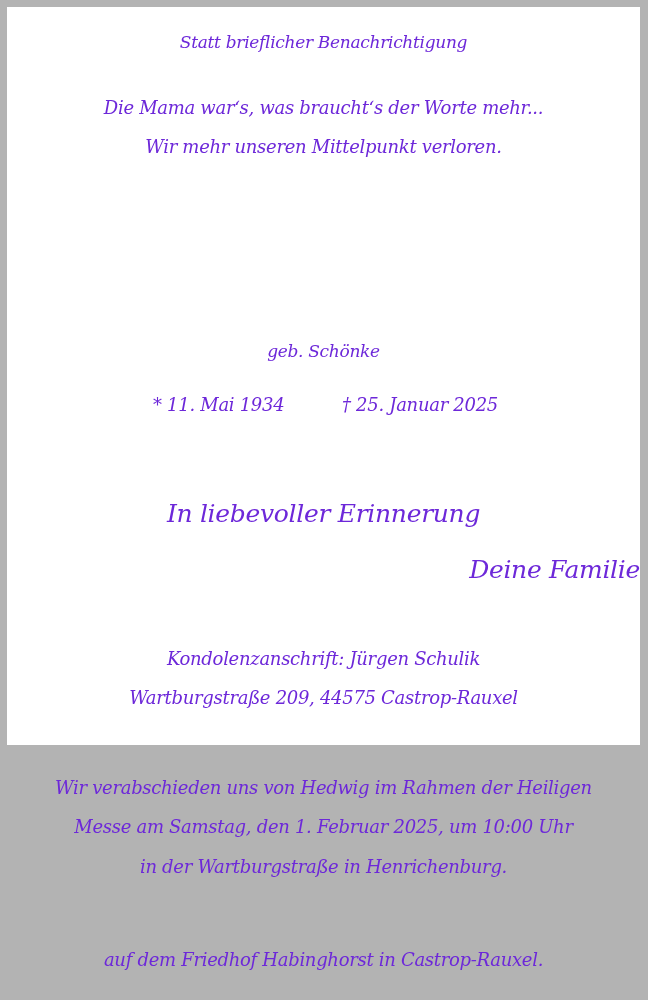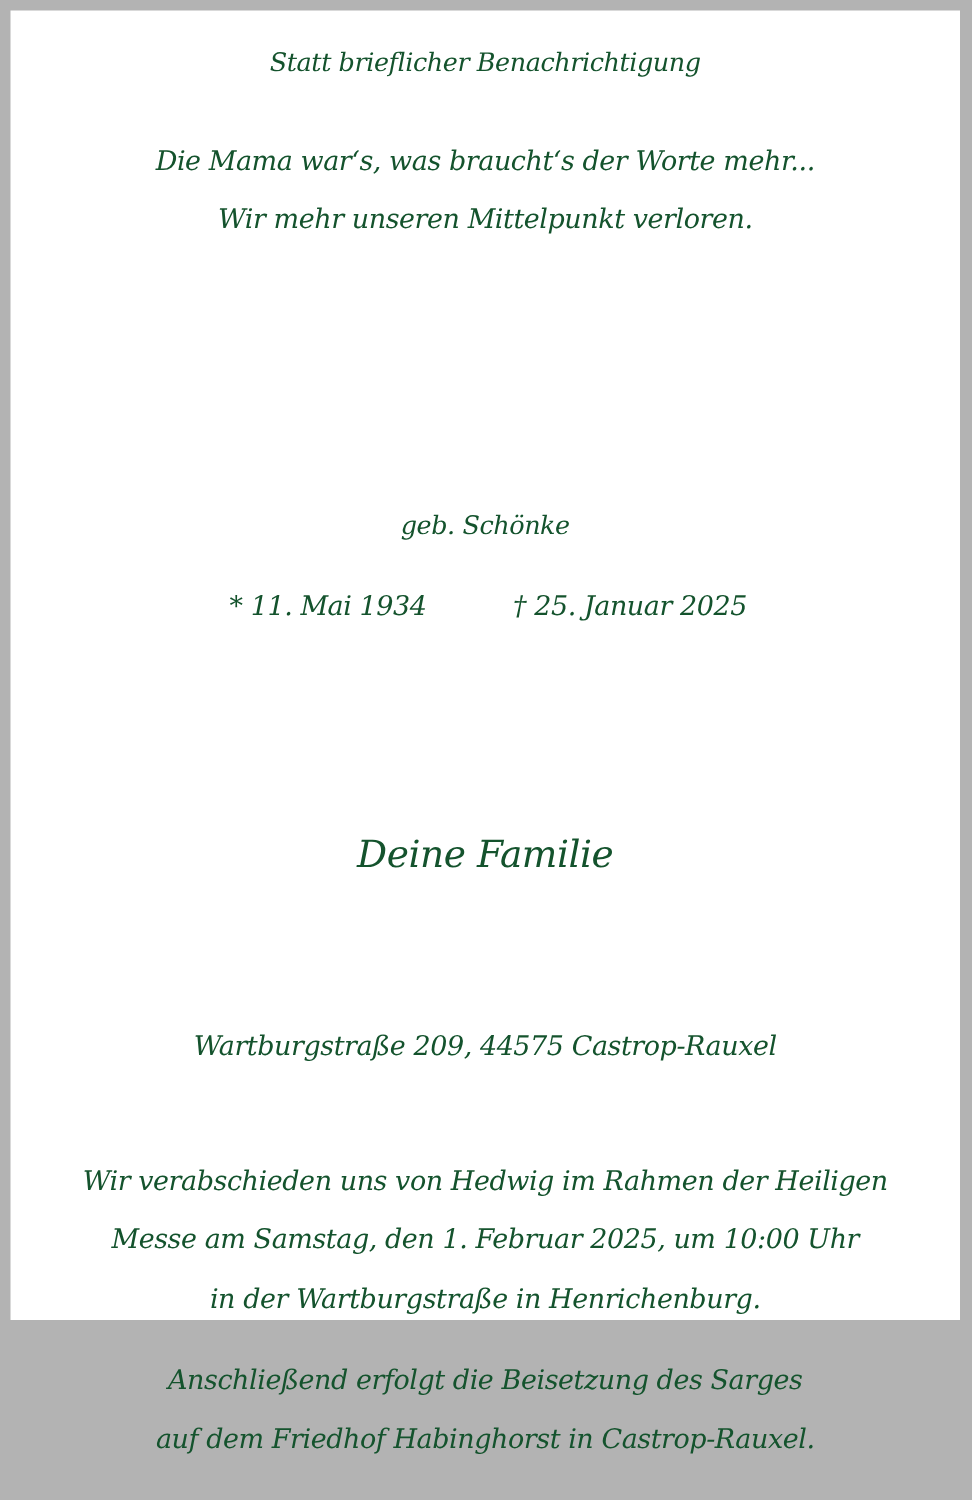--- a/index.html
+++ b/index.html
@@ -11,23 +11,23 @@
       width: 648px;
       height: 1000px;
       position: relative;
       overflow: hidden;
     }
     .card {
       position: absolute;
       left: 7px;
       top: 7px;
       width: 633px;
-      height: 873px;
+      height: 738px;
       background: #ffffff;
-      color: #14532d;
+      color: #6d28d9;
       font-family: "DejaVu Serif", serif;
       font-style: italic;
     }
     .line {
       position: absolute;
       left: 0;
       width: 100%;
       text-align: center;
       white-space: nowrap;
       line-height: 1;
@@ -62,24 +62,25 @@
   <div class="line md" style="top:131px;">Wir mehr unseren Mittelpunkt verloren.</div>
 
 
   <div class="line sm" style="top:336px;font-style:italic;">geb. Schönke</div>
 
   <div class="dates">
     <span class="birth">* 11. Mai 1934</span>
     <span class="death">† 25. Januar 2025</span>
   </div>
 
-  <div class="line lg" style="top:550px;">Deine Familie</div>
+  <div class="line lg" style="top:494px;">In liebevoller Erinnerung</div>
+  <div class="line lg" style="top:550px;text-align:right;">Deine Familie</div>
 
+  <div class="line md" style="top:643px;">Kondolenzanschrift:  Jürgen Schulik</div>
   <div class="line md" style="top:682px;">Wartburgstraße 209, 44575 Castrop-Rauxel</div>
 
   <div class="line md" style="top:772px;">Wir verabschieden uns von Hedwig im Rahmen der Heiligen</div>
   <div class="line md" style="top:811px;">Messe am Samstag, den 1. Februar 2025, um 10:00 Uhr</div>
   <div class="line md" style="top:851px;">in der Wartburgstraße in Henrichenburg.</div>
 
-  <div class="line md" style="top:905px;">Anschließend erfolgt die Beisetzung des Sarges</div>
   <div class="line md" style="top:944px;">auf dem Friedhof Habinghorst in Castrop-Rauxel.</div>
 
 </div>
 
 </body></html>

